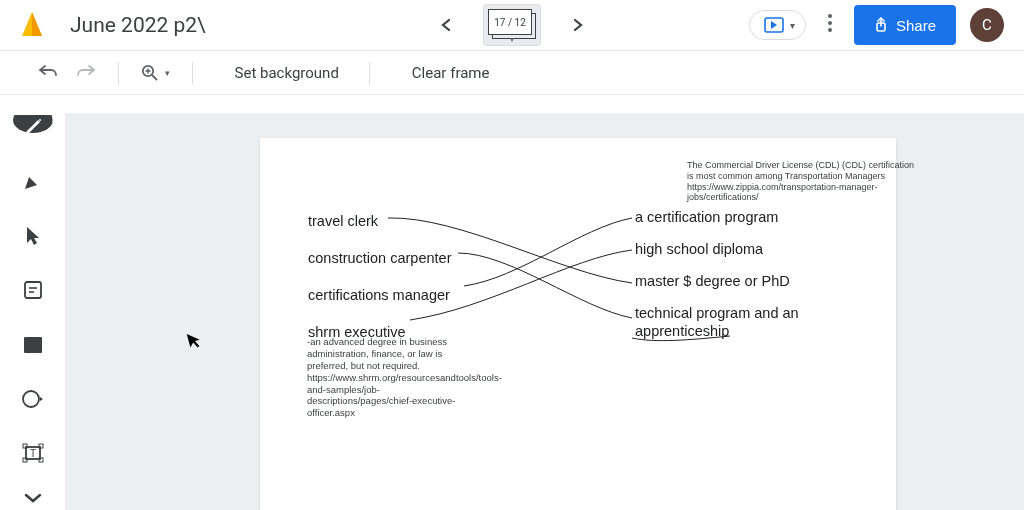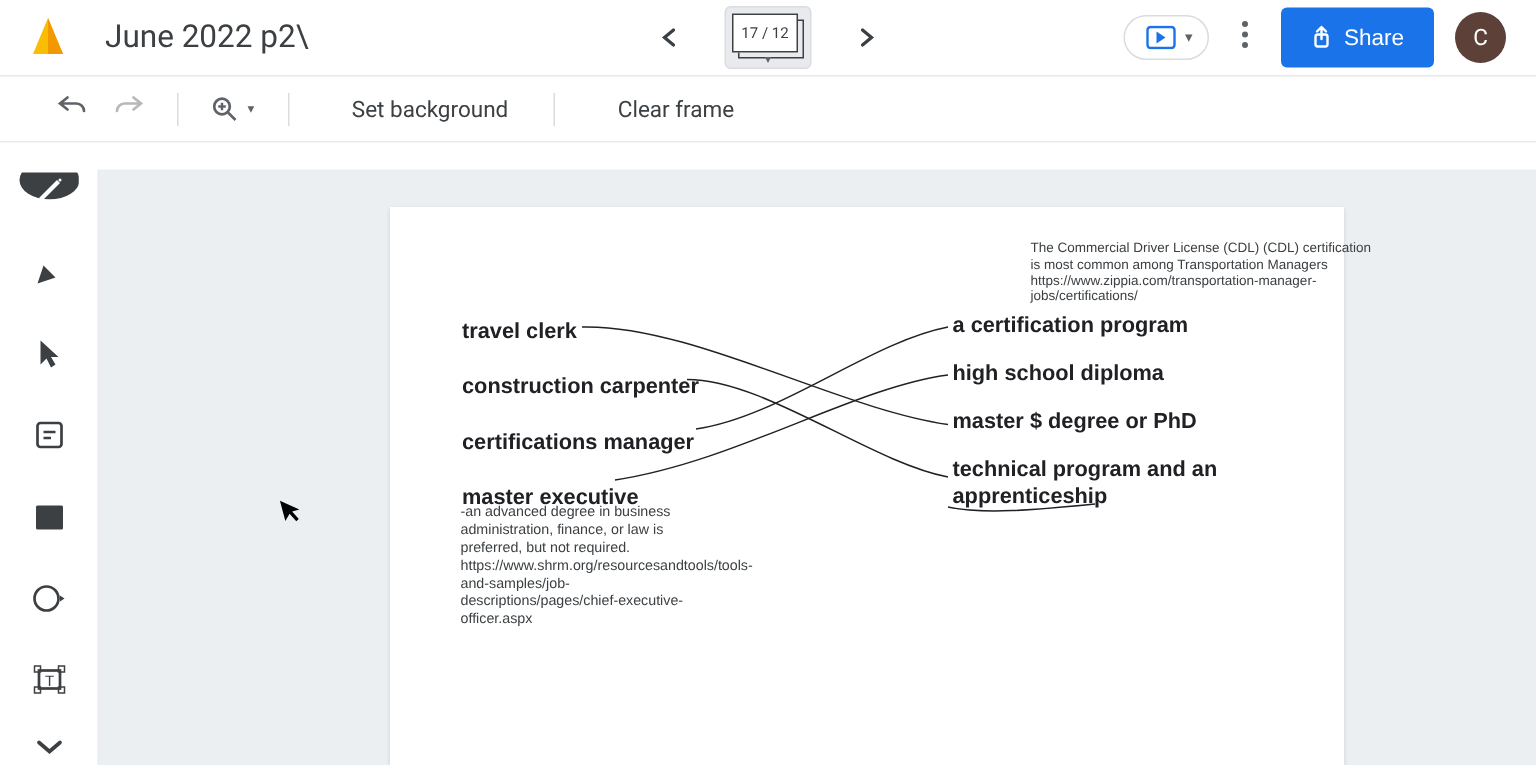--- a/index.html
+++ b/index.html
@@ -30,21 +30,21 @@
   .workarea { position:absolute; top:113px; left:0; right:0; bottom:0; display:flex; }
   .sidetools { width:66px; background:#fff; border-right:1px solid #e8eaed; display:flex; flex-direction:column; align-items:center; padding-top:0; gap:30px; }
   .tool { width:30px; height:30px; display:flex; align-items:center; justify-content:center; color:#3c4043; cursor:pointer; }
   .tool.blob { position:relative; top:-6px; width:40px; height:32px; background:#3c4043; border-radius:50%; clip-path: inset(8px 0 0 0); }
   .canvas-bg { flex:1; background:#eceff1; position:relative; }
   .slide { position:absolute; left:194px; top:25px; width:636px; height:374px; background:#fff; box-shadow:0 1px 3px rgba(0,0,0,.12); }
   .slide-inner { position:relative; width:100%; height:100%; font-family:Arial,Helvetica,sans-serif; }
 
   .left-col { position:absolute; left:48px; top:74px; width:200px; }
   .right-col { position:absolute; left:375px; top:70px; width:220px; }
-  .item { font-size:14.5px; color:#202124; margin-bottom:18px; line-height:1.3;font-weight:bold; }
+  .item { font-size:14.5px; color:#202124; margin-bottom:18px; line-height:1.3; }
   .right-col .item { margin-bottom:13px; }
   .note-top { position:absolute; left:395px; top:22px; width:230px; font-size:9px; color:#3c4043; line-height:1.2;margin-left:32px; }
   .note-bot { position:absolute; left:47px; top:198px; width:170px; font-size:9.5px; color:#3c4043; line-height:1.25; }
 
   svg.lines { position:absolute; left:0; top:0; width:636px; height:374px; pointer-events:none; }
   svg.lines path { stroke:#202124; stroke-width:1; fill:none; }
 
   .cursor-pointer { position:absolute; left:122px; top:218px; font-size:14px; color:#000; transform:rotate(-15deg); }
 </style>
 </head>
@@ -191,21 +191,21 @@
         </svg>
     </div>
     <div class="slide">
       <div class="slide-inner">
         <div class="note-top">The Commercial Driver License (CDL) (CDL) certification is most common among Transportation Managers https://www.zippia.com/transportation-manager-jobs/certifications/</div>
 
         <div class="left-col">
           <div class="item">travel clerk</div>
           <div class="item">construction carpenter</div>
           <div class="item">certifications manager</div>
-          <div class="item">master executive</div>
+          <div class="item">shrm executive</div>
         </div>
 
         <div class="right-col">
           <div class="item">a certification program</div>
           <div class="item">high school diploma</div>
           <div class="item">master $ degree or PhD</div>
           <div class="item" style="line-height:1.25">technical program and an apprenticeship</div>
         </div>
 
         <div class="note-bot">-an advanced degree in business administration, finance, or law is preferred, but not required. https://www.shrm.org/resourcesandtools/tools-and-samples/job-descriptions/pages/chief-executive-officer.aspx</div>

